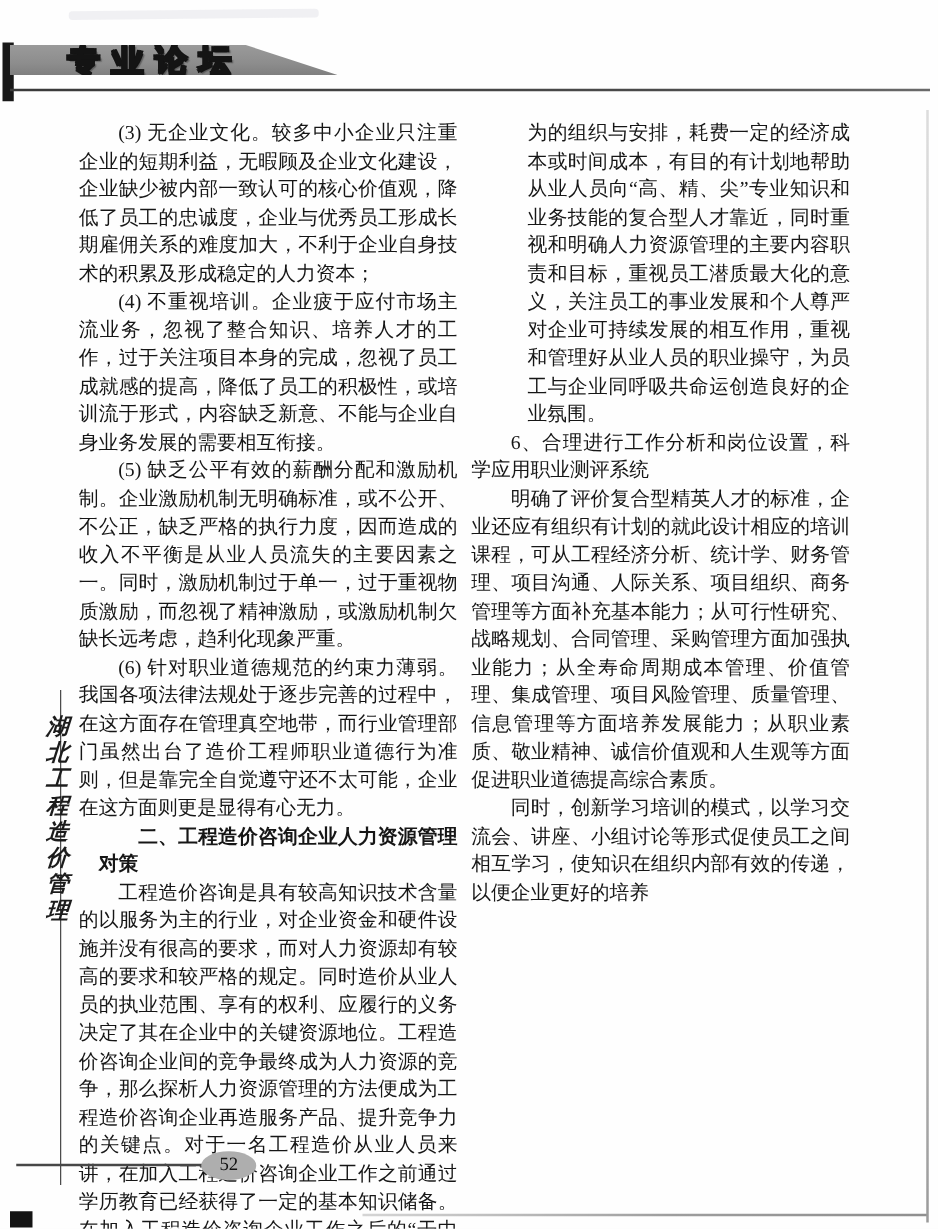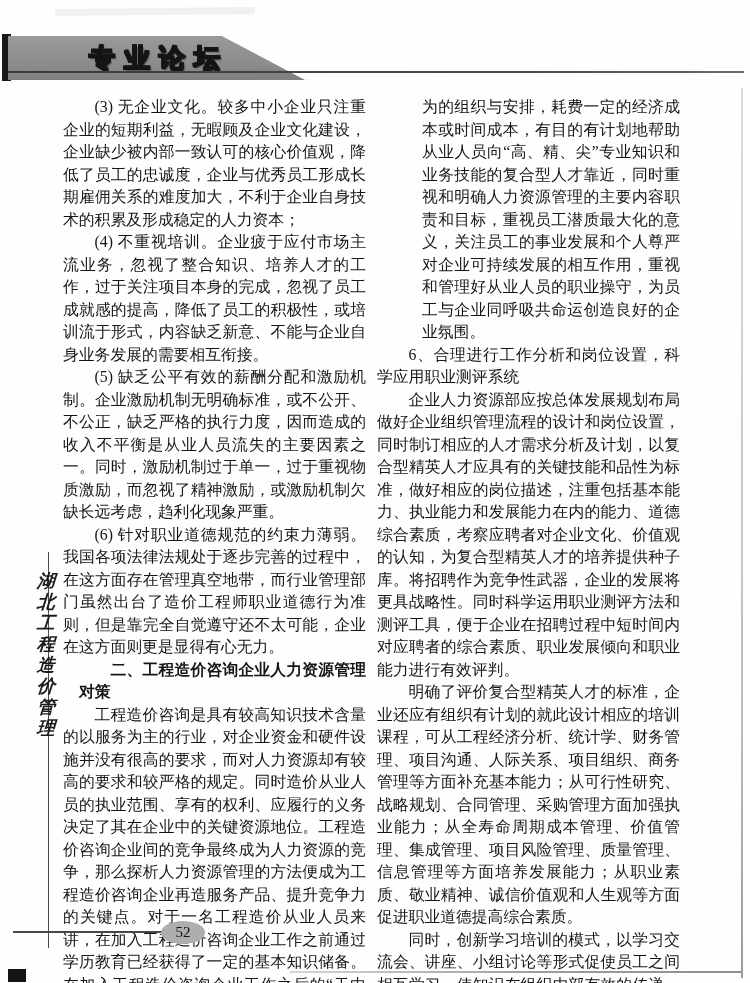--- a/index.html
+++ b/index.html
@@ -10,24 +10,24 @@
     position:relative;overflow:hidden;
   }
   .page{position:absolute;inset:0;background:#fefefe;}
 
   
   .banner-cap{
     position:absolute;left:2px;top:34px;width:9px;height:47px;
     background:#191919;
   }
   .banner{
-    position:absolute;left:8px;top:36px;width:262px;height:44px;
+    position:absolute;left:8px;top:36px;width:262px;height:24px;
     background:linear-gradient(180deg,#9a9a9a 0%,#8d8d8d 60%,#7f7f7f 100%);
     clip-path:polygon(0 0,72% 0,100% 100%,0 100%);
-    display:flex;align-items:center;padding-left:35px;
+    display:flex;align-items:center;
   }
   .banner-title{
     margin-left:46px;
     font-family:"DejaVu Sans","Liberation Sans",sans-serif;
     font-weight:900;font-size:26px;letter-spacing:9px;
     color:#fdf3bb;
     -webkit-text-stroke:1.4px #141414;
     text-shadow:1px 1px 0 #141414,-1px 1px 0 #141414,1px -1px 0 #141414,-1px -1px 0 #141414,2px 2px 1px rgba(0,0,0,.35);
     white-space:nowrap;
   }
@@ -107,21 +107,20 @@
         <p class="para paragraph">(3) 无企业文化。较多中小企业只注重企业的短期利益，无暇顾及企业文化建设，企业缺少被内部一致认可的核心价值观，降低了员工的忠诚度，企业与优秀员工形成长期雇佣关系的难度加大，不利于企业自身技术的积累及形成稳定的人力资本；</p>
         <p class="para paragraph">(4) 不重视培训。企业疲于应付市场主流业务，忽视了整合知识、培养人才的工作，过于关注项目本身的完成，忽视了员工成就感的提高，降低了员工的积极性，或培训流于形式，内容缺乏新意、不能与企业自身业务发展的需要相互衔接。</p>
         <p class="para paragraph">(5) 缺乏公平有效的薪酬分配和激励机制。企业激励机制无明确标准，或不公开、不公正，缺乏严格的执行力度，因而造成的收入不平衡是从业人员流失的主要因素之一。同时，激励机制过于单一，过于重视物质激励，而忽视了精神激励，或激励机制欠缺长远考虑，趋利化现象严重。</p>
         <p class="para paragraph">(6) 针对职业道德规范的约束力薄弱。我国各项法律法规处于逐步完善的过程中，在这方面存在管理真空地带，而行业管理部门虽然出台了造价工程师职业道德行为准则，但是靠完全自觉遵守还不太可能，企业在这方面则更是显得有心无力。</p>
         <p class="para heading">二、工程造价咨询企业人力资源管理对策</p>
         <p class="para paragraph">工程造价咨询是具有较高知识技术含量的以服务为主的行业，对企业资金和硬件设施并没有很高的要求，而对人力资源却有较高的要求和较严格的规定。同时造价从业人员的执业范围、享有的权利、应履行的义务决定了其在企业中的关键资源地位。工程造价咨询企业间的竞争最终成为人力资源的竞争，那么探析人力资源管理的方法便成为工程造价咨询企业再造服务产品、提升竞争力的关键点。对于一名工程造价从业人员来讲，在加入工程造价咨询企业工作之前通过学历教育已经获得了一定的基本知识储备。在加入工程造价咨询企业工作之后的“干中学”则加速了从业人员的知识积累和技能提高。这个加速过程需要人</p>
       </div>
     <div class="col">
         <p class="para continuation">为的组织与安排，耗费一定的经济成本或时间成本，有目的有计划地帮助从业人员向“高、精、尖”专业知识和业务技能的复合型人才靠近，同时重视和明确人力资源管理的主要内容职责和目标，重视员工潜质最大化的意义，关注员工的事业发展和个人尊严对企业可持续发展的相互作用，重视和管理好从业人员的职业操守，为员工与企业同呼吸共命运创造良好的企业氛围。</p>
         <p class="para subheading">6、合理进行工作分析和岗位设置，科学应用职业测评系统</p>
-        <p class="para paragraph">企业人力资源部应按总体发展规划布局做好企业组织管理流程的设计和岗位设置，同时制订相应的人才需求分析及计划，以复合型精英人才应具有的关键技能和品性为标准，做好相应的岗位描述，注重包括基本能力、执业能力和发展能力在内的能力、道德综合素质，考察应聘者对企业文化、价值观的认知，为复合型精英人才的培养提供种子库。将招聘作为竞争性武器，企业的发展将更具战略性。同时科学运用职业测评方法和测评工具，便于企业在招聘过程中短时间内对应聘者的综合素质、职业发展倾向和职业能力进行有效评判。</p>
         <p class="para paragraph">明确了评价复合型精英人才的标准，企业还应有组织有计划的就此设计相应的培训课程，可从工程经济分析、统计学、财务管理、项目沟通、人际关系、项目组织、商务管理等方面补充基本能力；从可行性研究、战略规划、合同管理、采购管理方面加强执业能力；从全寿命周期成本管理、价值管理、集成管理、项目风险管理、质量管理、信息管理等方面培养发展能力；从职业素质、敬业精神、诚信价值观和人生观等方面促进职业道德提高综合素质。</p>
         <p class="para paragraph">同时，创新学习培训的模式，以学习交流会、讲座、小组讨论等形式促使员工之间相互学习，使知识在组织内部有效的传递，以便企业更好的培养</p>
       </div>
   </div>
 
   <div class="side-line"></div>
   <div class="side-title">
       <span class="v-char">湖</span>
       <span class="v-char">北</span>
       <span class="v-char">工</span>

